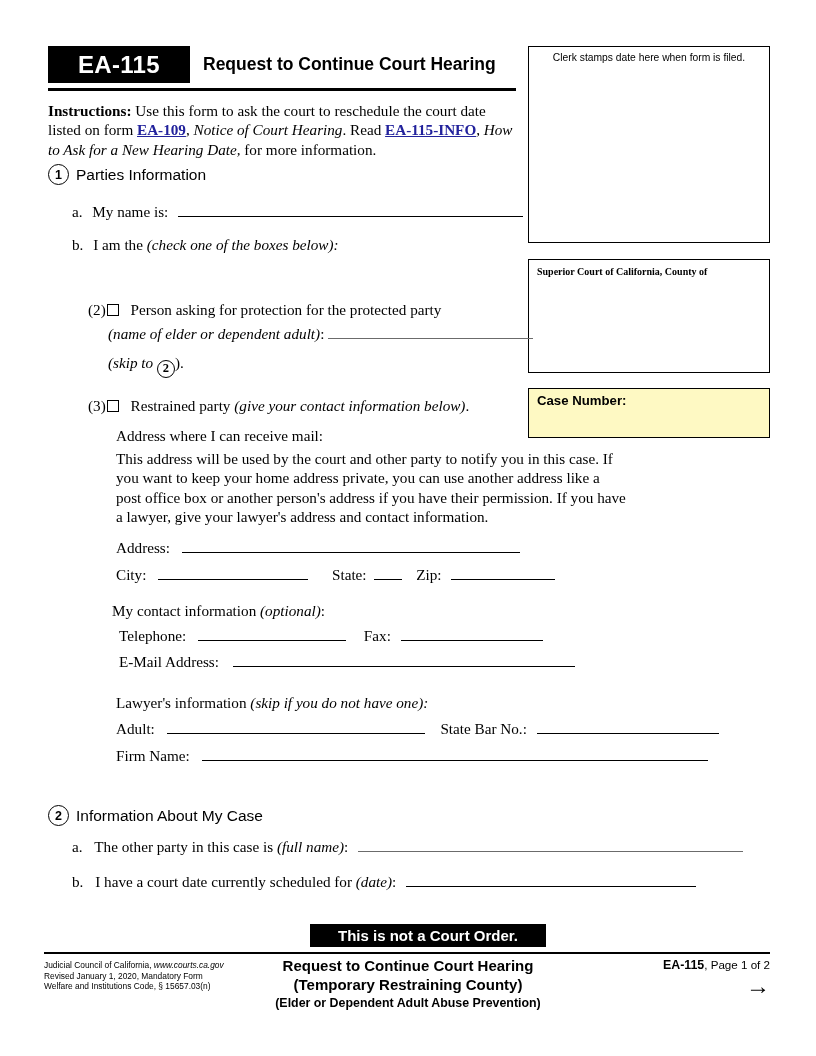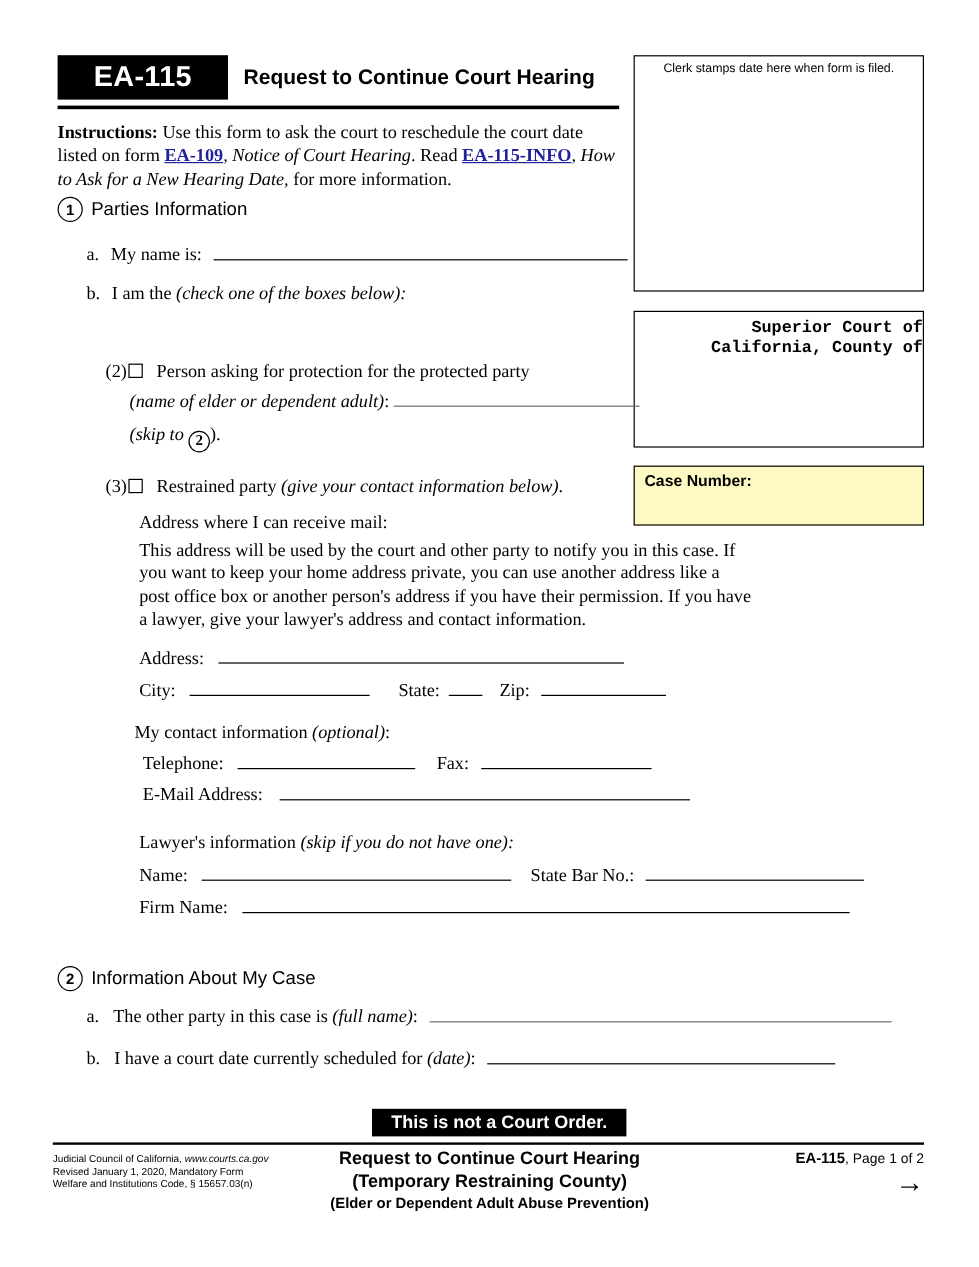--- a/index.html
+++ b/index.html
@@ -54,22 +54,22 @@
     position:absolute; left:528px; width:242px;
     font-family:"Liberation Sans", sans-serif; font-size:10.6px;margin-top:14px;
   }
   .court-lbl { top:247px; }
   .court-box {
     position:absolute; left:528px; top:259px; width:242px; height:114px;
     border:1.4px solid #000; background:#fff;
   }
   .court-box span {
     display:block; margin:6px 0 0 8px;
-    font-family:Liberation Mono, monospace;
-    font-weight:bold; font-size:14px;text-align:right;
+    font-family:Liberation Serif, serif;
+    font-weight:bold; font-size:10px;
   }
   .case-lbl { top:375px; }
   .case-box {
     position:absolute; left:528px; top:388px; width:242px; height:50px;
     border:1.4px solid #000; background:#fef9c3;
   }
   .case-box span {
     display:block; margin:4px 0 0 8px;
     font-family:"Liberation Sans", sans-serif;
     font-weight:bold; font-size:13.2px;
@@ -100,21 +100,21 @@
   }
   .circ-s {
     display:inline-flex; width:18px; height:18px; border:1.2px solid #000;
     border-radius:50%; align-items:center; justify-content:center;
     font-family:"Liberation Serif", serif; font-weight:bold; font-size:12.5px;
     vertical-align:-4px; font-style:normal;
   }
 
   
   .notorder {
-    position:absolute; left:310px; top:924px; width:212px; height:23px;
+    position:absolute; left:310px; top:924px; width:236px; height:23px;
     background:#000; color:#fff;
     font-family:"Liberation Sans", sans-serif; font-weight:bold; font-size:15px;
     display:flex; align-items:center; justify-content:center;
   }
   .rule-bot { position:absolute; left:44px; top:952px; width:726px; height:2.4px; background:#000; }
   .foot-left {
     position:absolute; left:44px; top:960px; width:215px;
     font-family:"Liberation Sans", sans-serif; font-size:8.4px; line-height:10.6px;
   }
   .foot-left .it2 { font-style:italic; }
@@ -229,21 +229,21 @@
   <div class="row" style="left:119px; top:652px;">
     <span>E-Mail Address:</span>
     <span class="ln" style="width:342px; margin-left:10px;"></span>
   </div>
 
   <div class="row" style="left:116px; top:693px;">
     <span>Lawyer's information </span><span class="it">(skip if you do not have one):</span>
   </div>
 
   <div class="row" style="left:116px; top:719px;">
-    <span>Name:</span>
+    <span>Adult:</span>
     <span class="ln" style="width:258px; margin-left:8px;"></span>
     <span style="margin-left:12px;">State Bar No.:</span>
     <span class="ln" style="width:182px; margin-left:6px;"></span>
   </div>
 
   <div class="row" style="left:116px; top:746px;">
     <span>Firm Name:</span>
     <span class="ln" style="width:506px; margin-left:8px;"></span>
   </div>
 

